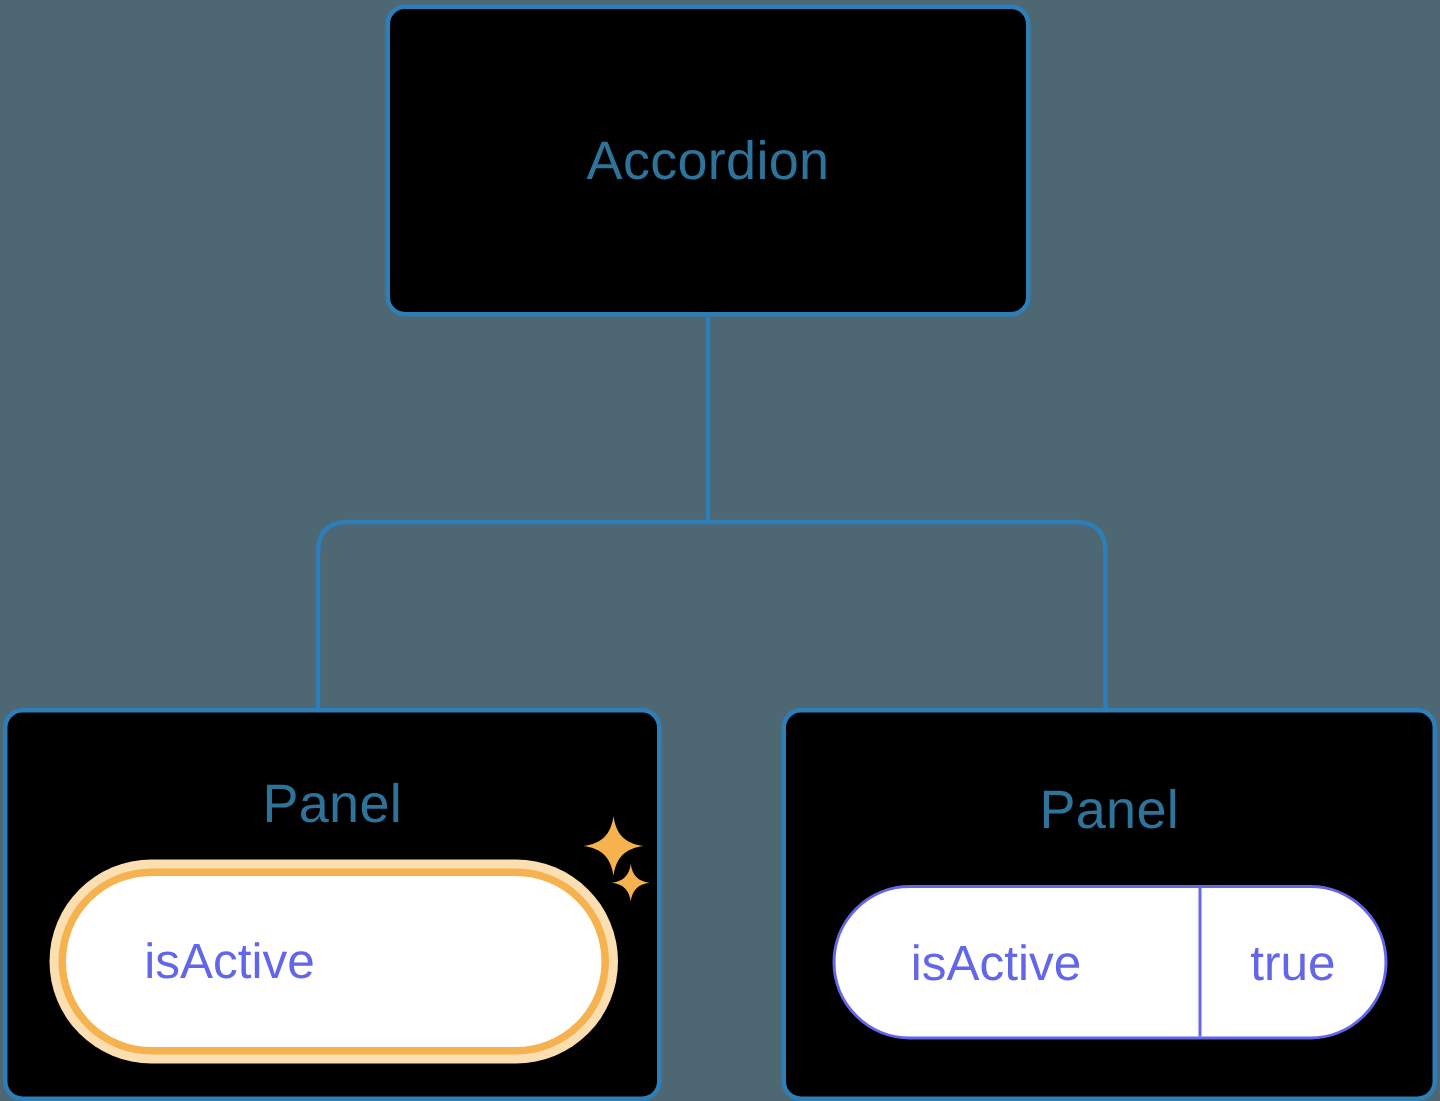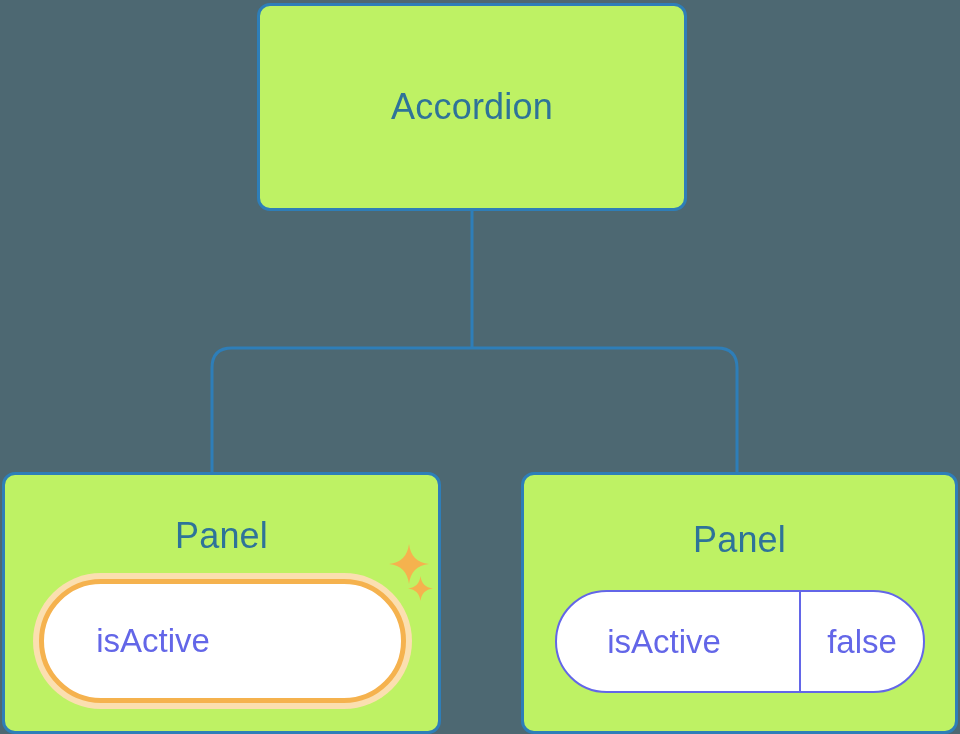--- a/index.html
+++ b/index.html
@@ -28,21 +28,21 @@
     left: 0;
     top: 0;
     width: 960px;
     height: 734px;
     pointer-events: none;
   }
 
   
   .node-card {
     position: absolute;
-    background: #bef264;
+    background: #000000;
     border: 3px solid #2e7eb8;
     border-radius: 13px;
     box-sizing: border-box;
   }
 
   .node-title {
     color: #2e7399;
     font-size: 36px;
     font-weight: 400;
     letter-spacing: 0.2px;
@@ -215,17 +215,17 @@
   </svg>
   <svg class="sparkle" id="sparkle-small" viewBox="0 0 25 25">
     <path d="M12.5 0 C13.5 7.6 17.4 11.5 25 12.5 C17.4 13.5 13.5 17.4 12.5 25 C11.5 17.4 7.6 13.5 0 12.5 C7.6 11.5 11.5 7.6 12.5 0 Z" fill="#f5b24e"></path>
   </svg>
 
   <div class="pill pill-normal" id="pill-right">
     <div class="pill-cell cell-key">
       <span class="prop-key">isActive</span>
     </div>
     <div class="pill-cell cell-val">
-      <span class="prop-val">false</span>
+      <span class="prop-val">true</span>
     </div>
   </div>
 
 </div>
 
 </body></html>

